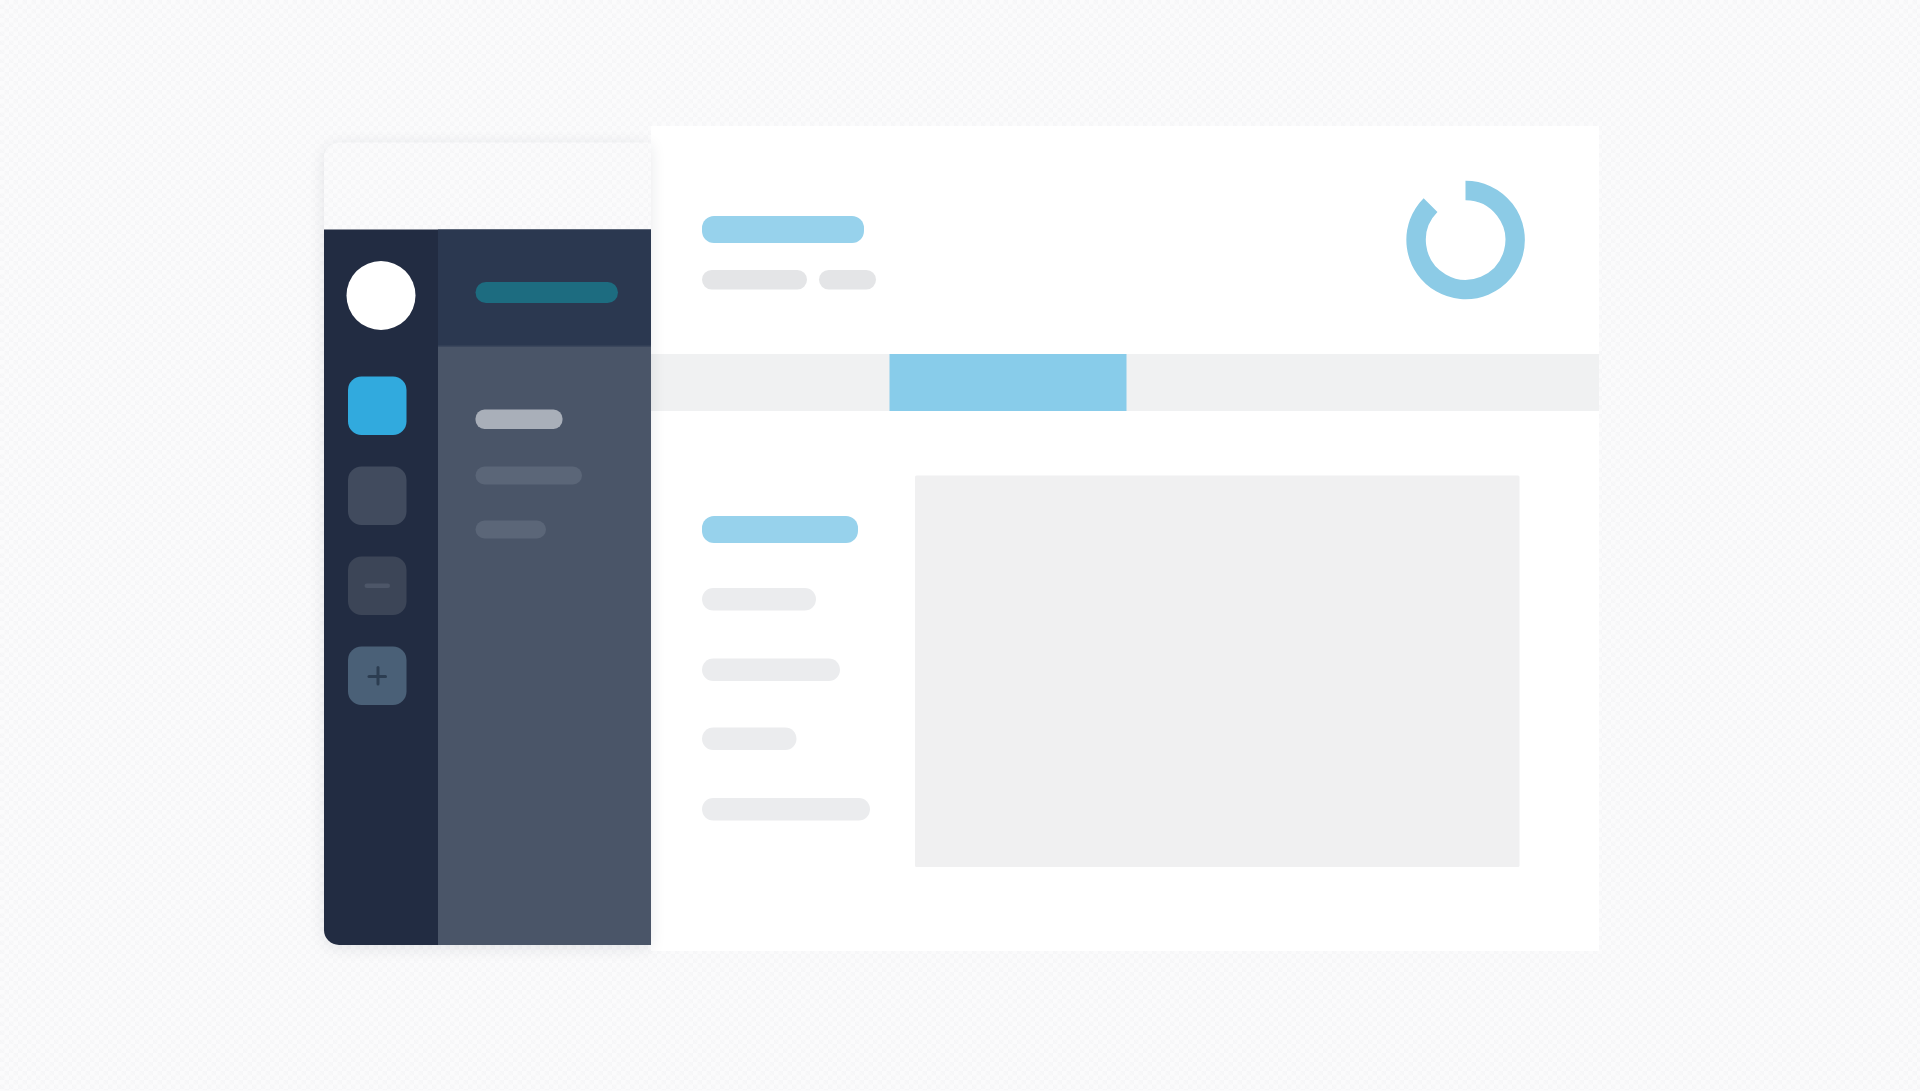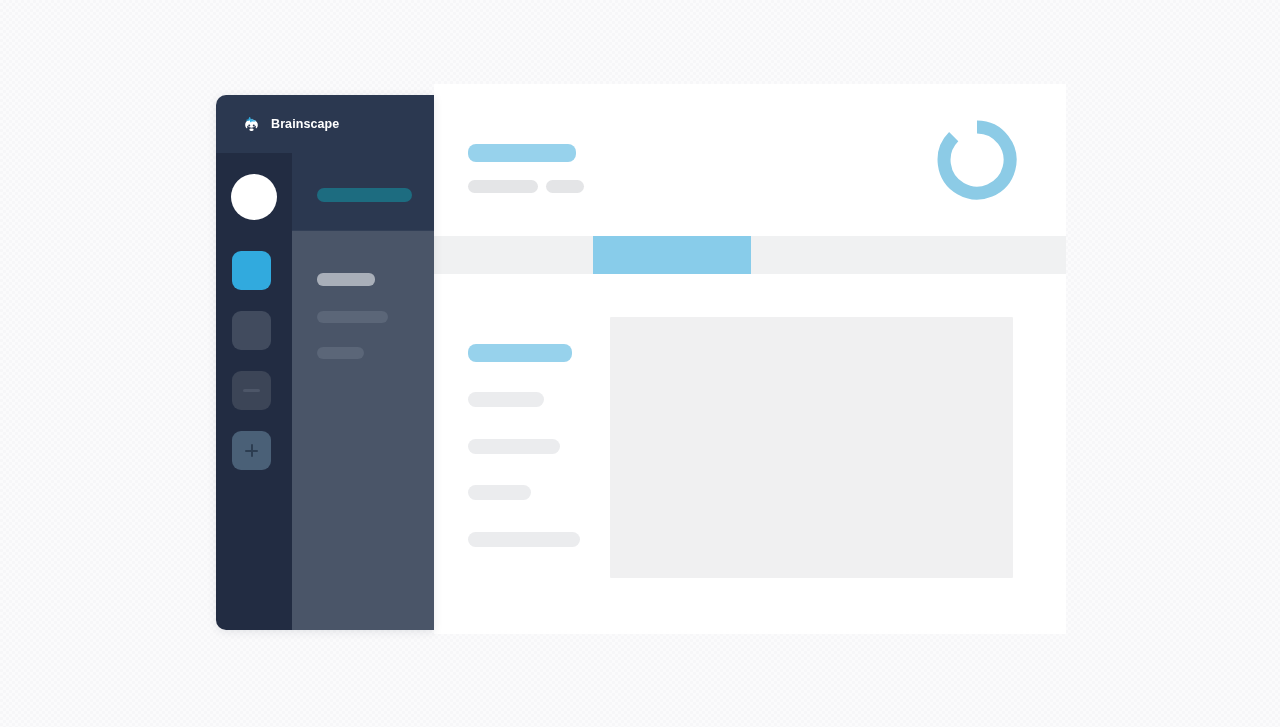--- a/index.html
+++ b/index.html
@@ -298,32 +298,20 @@
       <div class="sk soft l3"></div>
       <div class="sk soft l4"></div>
 
       <div class="preview-box"></div>
 
     </div>
   </div>
 
   <div class="nav-shell">
 
-    <div class="nav-brand">
-      <span class="brand-mark">
-        <svg viewBox="0 0 24 24" width="21" height="21" xmlns="http://www.w3.org/2000/svg" aria-hidden="true">
-          <path d="M12 6.4c-4.1 0-7.2 2.6-7.2 6.1 0 1.3.45 2.5 1.23 3.5.5.63 1.25.2 1.15-.55-.07-.5-.1-.95-.1-1.35 0-.5.62-.72.95-.33.95 1.12 2.5 1.85 4 1.85s3.02-.73 3.97-1.85c.33-.39.95-.17.95.33 0 .4-.03.85-.1 1.35-.1.75.65 1.18 1.15.55a5.6 5.6 0 0 0 1.23-3.5c0-3.5-3.1-6.1-7.23-6.1z" fill="#ffffff"></path>
-          <circle cx="9.4" cy="13.1" r="1.15" fill="#2b3850"></circle>
-          <circle cx="14.6" cy="13.1" r="1.15" fill="#2b3850"></circle>
-          <path d="M12 16.6c1.35 0 2.45.62 2.45 1.4 0 .78-1.1 1.4-2.45 1.4s-2.45-.62-2.45-1.4c0-.78 1.1-1.4 2.45-1.4z" fill="#ffffff"></path>
-          <path d="M6.9 7.1h2.0l1.0-2.9 1.35 4.6 1.2-2.6.85 1.6h2.7" fill="none" stroke="#31aade" stroke-width="1.5" stroke-linecap="round" stroke-linejoin="round"></path>
-        </svg>
-      </span>
-      <span class="brand-name">Brainscape</span>
-    </div>
 
     <div class="icon-rail">
       <div class="rail-avatar"></div>
 
       <div class="rail-tile t1"></div>
       <div class="rail-tile t2"></div>
       <div class="rail-tile t3">
         <span class="tile-dots"></span>
       </div>
       <div class="rail-tile t4">

